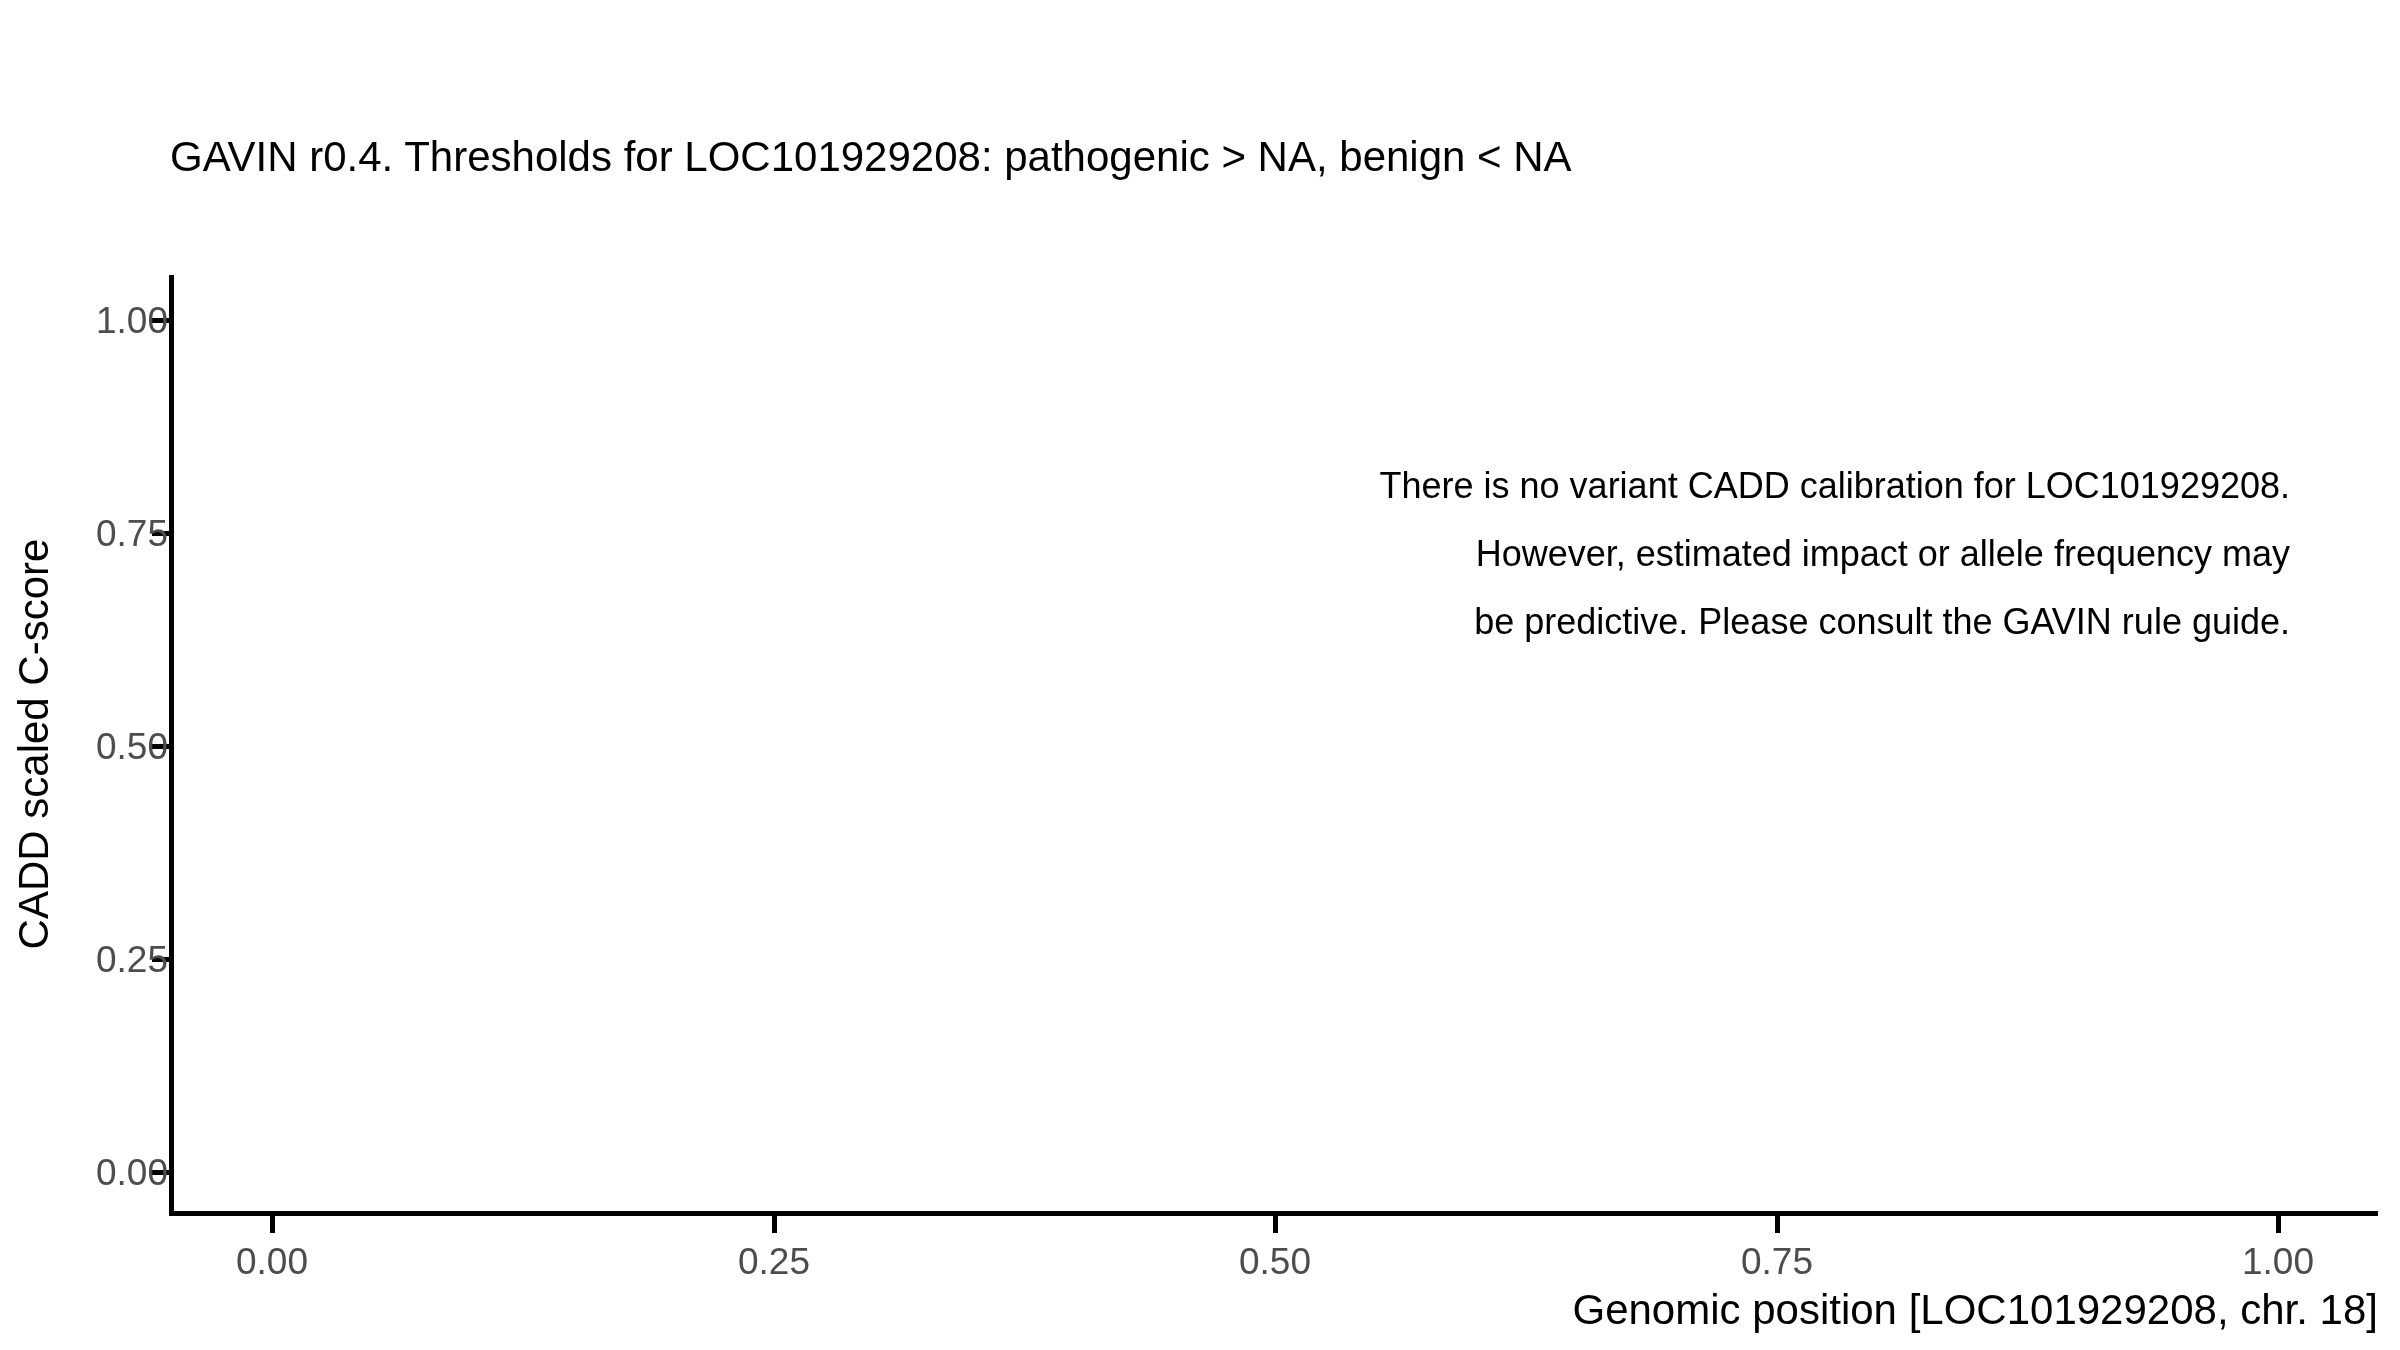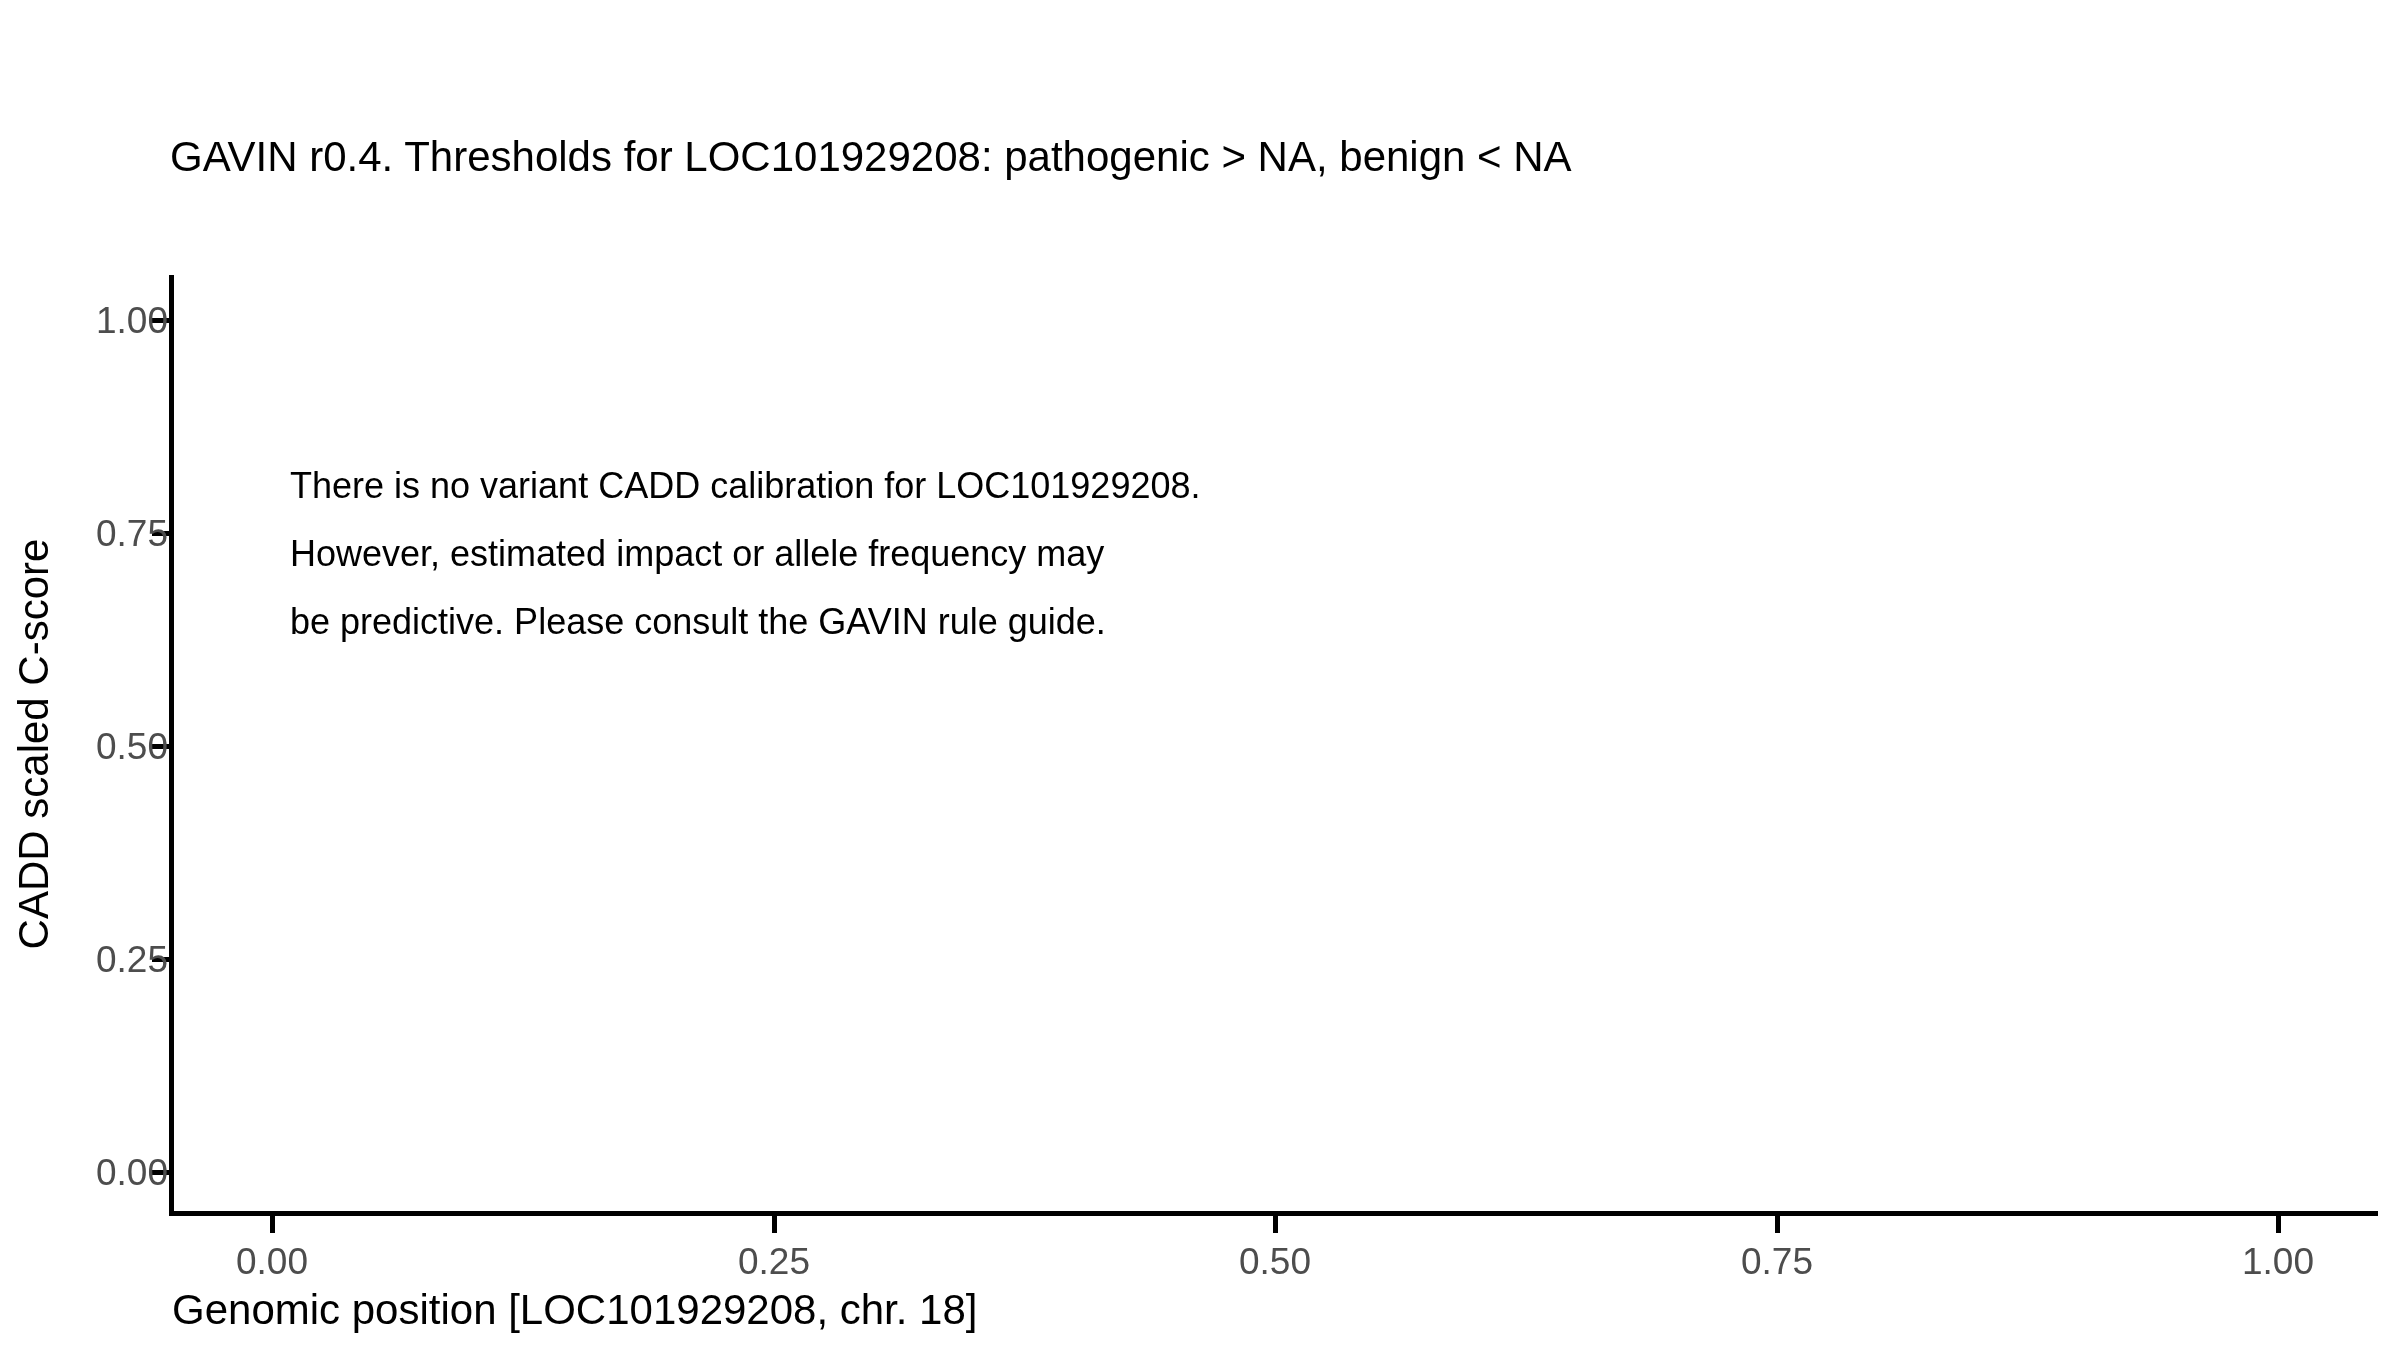--- a/index.html
+++ b/index.html
@@ -116,34 +116,34 @@
     font-size: 42px;
     line-height: 48px;
     color: #000000;
     white-space: pre;
   }
   #x-axis-title {
     position: absolute;
     left: 172px;
     top: 1286px;
     width: 2206px;
-    text-align: left;
+    text-align: right;
     font-size: 42px;
     line-height: 48px;
     color: #000000;
     white-space: pre;
   }
 
   
   #panel-message {
     position: absolute;
     left: 290px;
     top: 452px;
     width: 2000px;
-    text-align: left;
+    text-align: right;
     font-size: 36px;
     line-height: 68px;
     color: #000000;
   }
   #panel-message .msg-line {
     display: block;
     white-space: pre;
   }
 </style>
 </head>

